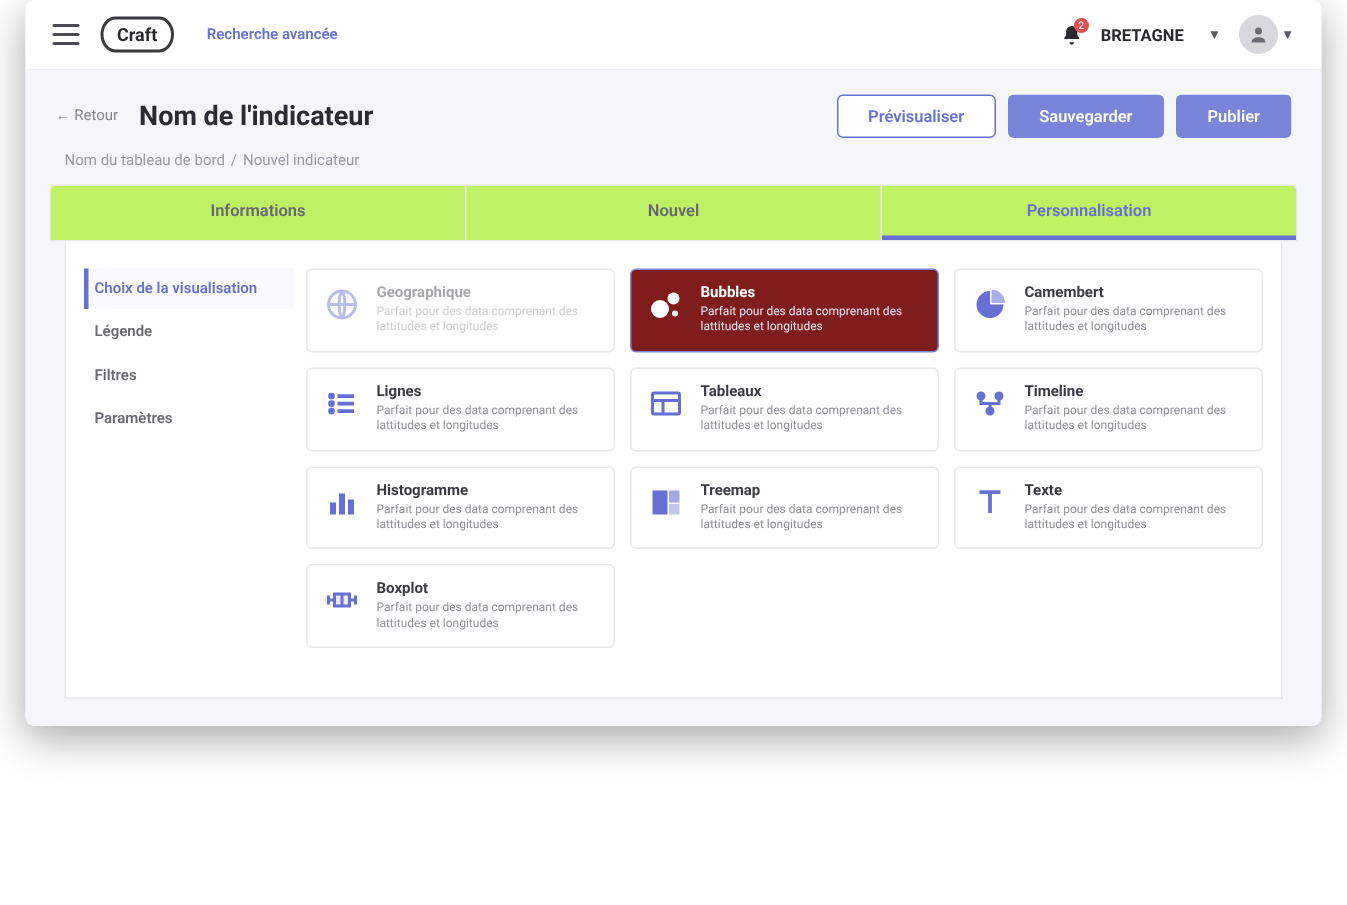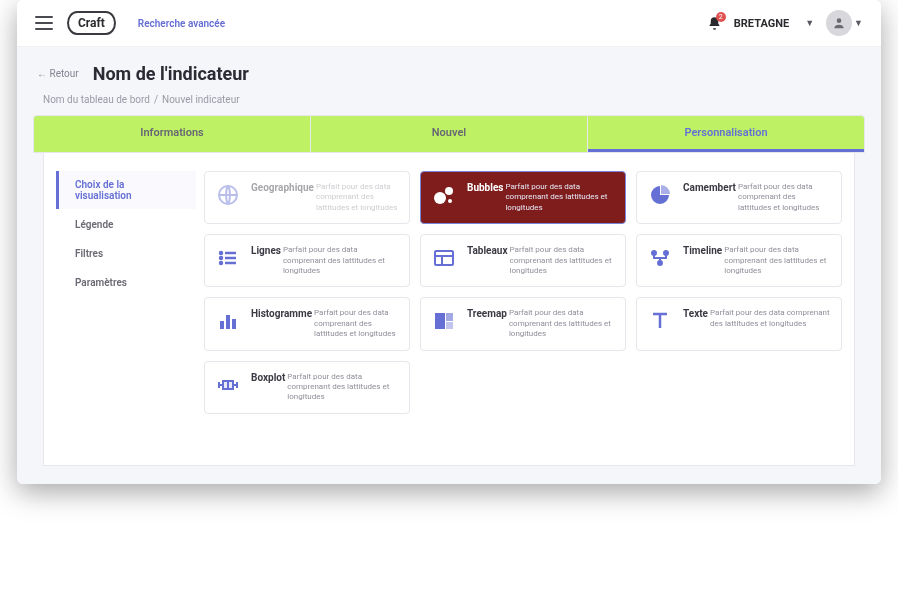--- a/index.html
+++ b/index.html
@@ -34,30 +34,30 @@
 .breadcrumb{padding:0 26px 10px;font-size:10px;color:#9a9aa5}
 .breadcrumb .sep{margin:0 4px}
 
 .tabs{display:flex;margin:0 16px;background:#bef264;border:1px solid #e6e6ec;border-radius:4px 4px 0 0}
 .tab{flex:1;text-align:center;padding:10px;font-size:11px;font-weight:600;color:#676774;cursor:pointer;border-right:1px solid #e6e6ec}
 .tab:last-child{border-right:0}
 .tab.active{color:#656fd4;border-bottom:3px solid #656fd4}
 
 .main{flex:1;margin:0 26px 18px;background:#fff;border:1px solid #e6e6ec;border-top:0;display:flex;padding:18px 12px;gap:8px;overflow:auto}
 .sidenav{width:140px;display:flex;flex-direction:column;gap:2px}
-.sidenav-item{padding:8px 16px;font-size:10px;color:#6a6a74;cursor:pointer;font-weight:600;border-left:3px solid transparent}
+.sidenav-item{padding:8px 4px;font-size:10px;color:#6a6a74;cursor:pointer;font-weight:600;border-left:3px solid transparent}
 .sidenav-item.active{color:#656fd4;border-left-color:#656fd4;background:#fafafe}
 
 .grid{flex:1;display:grid;grid-template-columns:repeat(3,1fr);gap:10px;align-content:start}
 .card{border:1px solid #e6e6ec;border-radius:4px;padding:10px;display:flex;gap:10px;align-items:flex-start;cursor:pointer;background:#fff}
 .card.selected{background:#7f1d1d;border-color:#7a84d8}
 .card.disabled .card-icon,.card.disabled .card-title,.card.disabled .card-desc{opacity:.45}
 .card-icon{width:26px;height:26px;flex:0 0 26px;color:#656fd4;display:flex;align-items:center;justify-content:center}
 .card.selected .card-icon{color:#fff}
-.card-body{display:flex;flex-direction:row;gap:2px}
+.card-body{display:flex;flex-direction:column;gap:2px}
 .card-title{font-size:10px;font-weight:700;color:#3a3a44}
 .card-desc{font-size:8px;color:#8f8f9a;line-height:1.3}
 .card.selected .card-title{color:#fff}
 .card.selected .card-desc{color:#e6e8f7}
 svg{display:block}
 </style>
 </head>
 <body>
 
 <div class="app">
@@ -89,20 +89,25 @@
         </div>
         <span class="caret">▼</span>
       </div>
     </div>
   </div>
 
   <div class="content">
     <div class="header-row">
       <span class="back">← Retour</span>
       <h1 class="title">Nom de l'indicateur</h1>
+      <div class="actions">
+        <div class="btn btn-outline">Prévisualiser</div>
+        <div class="btn btn-solid">Sauvegarder</div>
+        <div class="btn btn-solid">Publier</div>
+      </div>
     </div>
     <div class="breadcrumb">
       <span>Nom du tableau de bord</span><span class="sep">/</span><span>Nouvel indicateur</span>
     </div>
 
     <div class="tabs">
       <div class="tab">Informations</div>
       <div class="tab">Nouvel</div>
       <div class="tab active">Personnalisation</div>
     </div>

